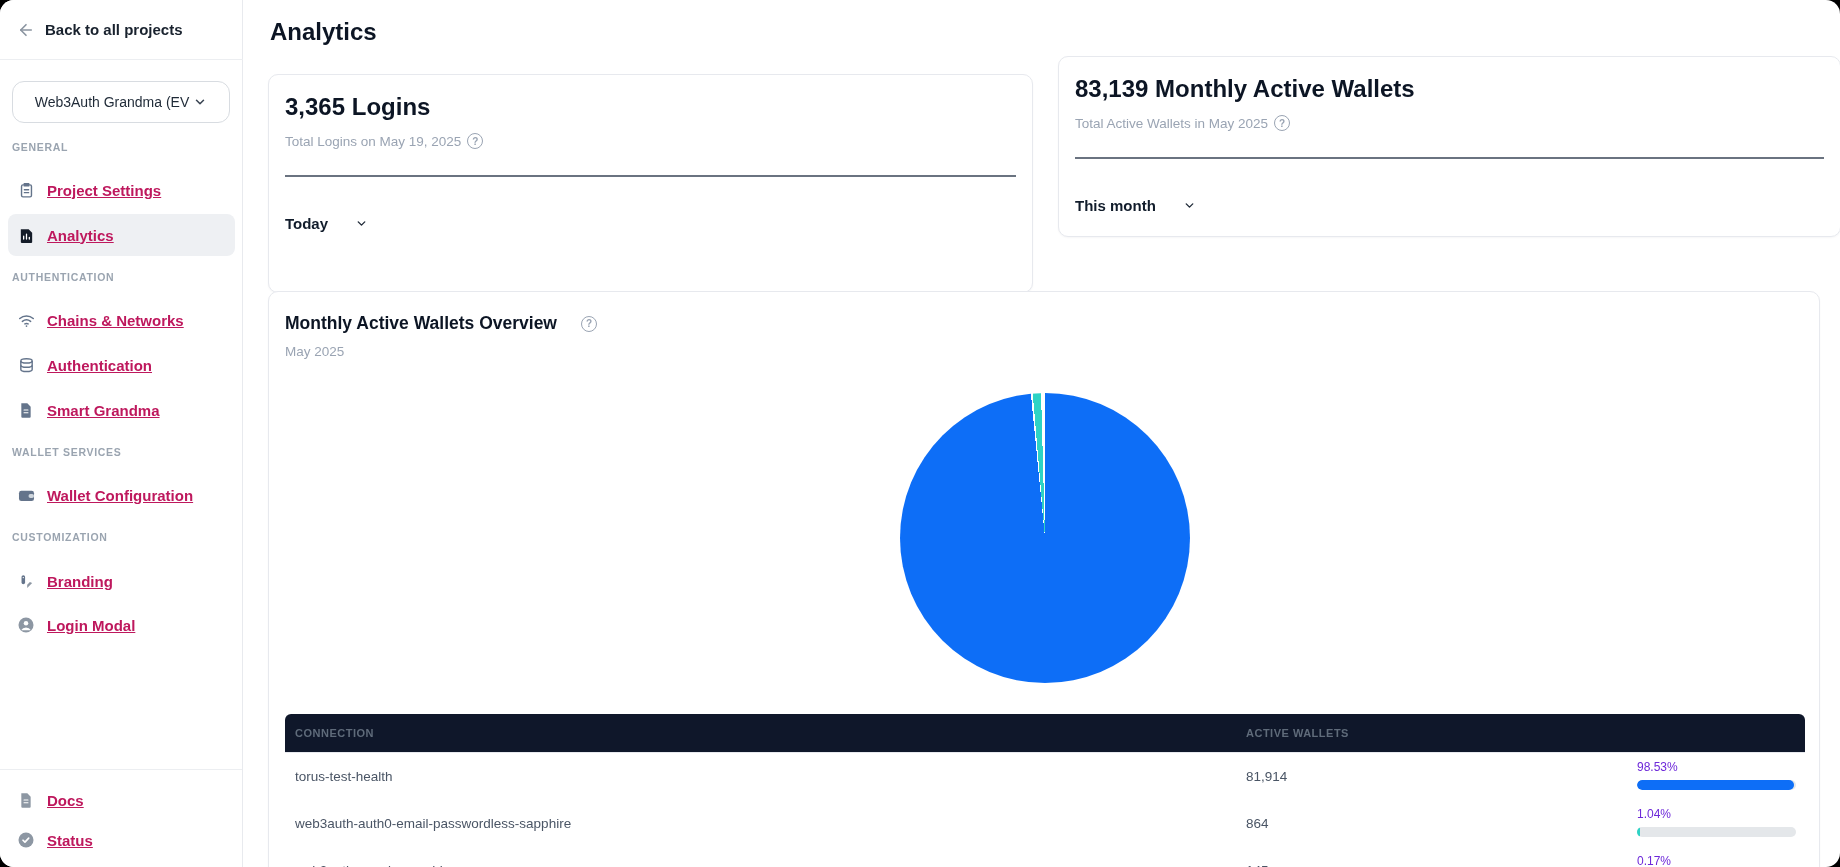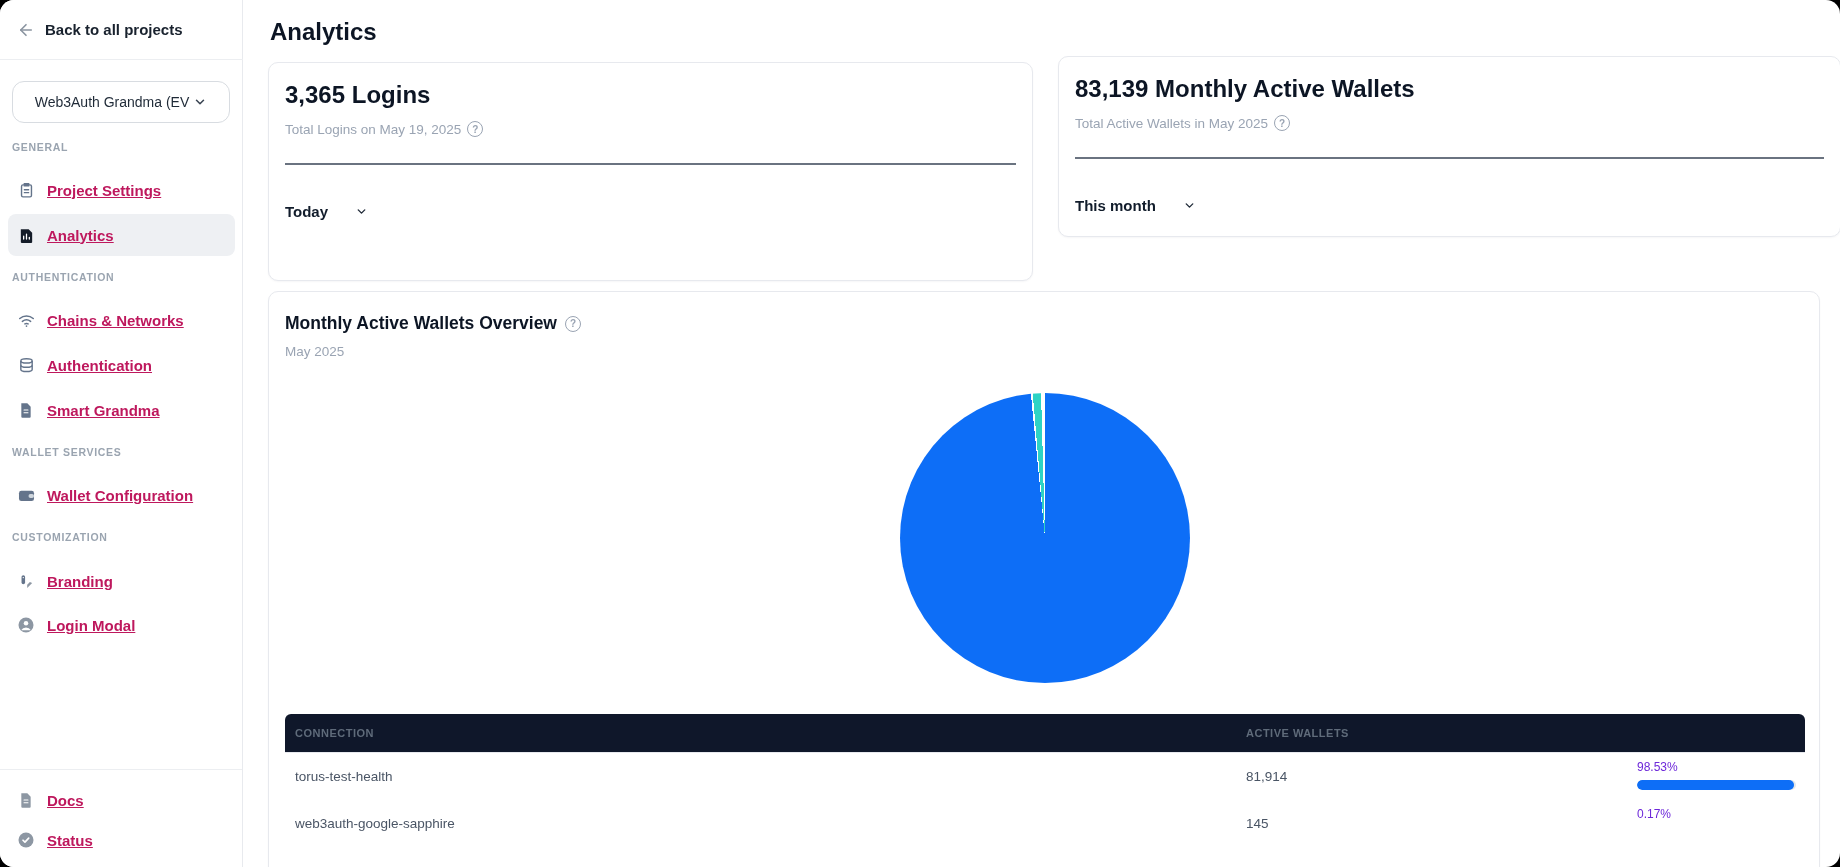--- a/index.html
+++ b/index.html
@@ -16,32 +16,32 @@
   .nav-item { position:absolute; left:8px; width:227px; height:42px; border-radius:8px; display:flex; align-items:center; gap:11px; padding-left:8px; cursor:pointer; }
   .nav-item.active { background:#eef0f3; }
   .nav-item .lbl { font-size:15px; font-weight:600; color:#be185d;text-decoration:underline; }
   .nav-item .ic { width:20px; height:20px; display:flex; align-items:center; justify-content:center; }
   .side-divider { position:absolute; left:0; top:769px; width:242px; height:1px; background:#eceef1; }
 
   
   .page-title { position:absolute; left:270px; top:18px; font-size:24px; font-weight:700; color:#0c1524; }
 
   .card { position:absolute; background:#fff; border:1px solid #e7e9ee; border-radius:10px; box-shadow:0 1px 2px rgba(16,24,40,.04); }
-  .card.stat1 { left:268px; top:62px; width:765px; height:219px;text-align:center; }
+  .card.stat1 { left:268px; top:74px; width:765px; height:219px;text-align:center; }
   .card.stat2 { left:1058px; top:56px; width:783px; height:181px;text-align:right; }
   .stat-title { position:absolute; left:16px; top:18px; font-size:24px; font-weight:700; color:#0c1524; }
   .stat-sub { position:absolute; left:16px; top:58px; font-size:13.5px; color:#9aa4b3; display:flex; align-items:center; gap:6px; }
   .stat-divider { position:absolute; left:16px; right:16px; top:100px; height:1.5px; background:#6a7380; }
   .range-btn { position:absolute; left:16px; top:131px; height:34px; display:flex; align-items:center; gap:27px; cursor:pointer; }
   .range-btn .lbl { font-size:15px; font-weight:600; color:#111c2b; }
 
   .help { width:16px; height:16px; border:1.4px solid #9aa4b3; border-radius:50%; color:#9aa4b3; font-size:10px; font-weight:700; display:inline-flex; align-items:center; justify-content:center; cursor:pointer; }
 
   .card.overview { left:268px; top:291px; width:1552px; height:640px; }
-  .ov-title { position:absolute; left:16px; top:21px; font-size:17.5px; font-weight:700; color:#0c1524; display:flex; align-items:center; gap:8px; }
+  .ov-title { position:absolute; left:16px; top:21px; font-size:17.5px; font-weight:700; color:#0c1524; display:flex; align-items:center; gap:24px; }
   .ov-sub { position:absolute; left:16px; top:52px; font-size:13.5px; color:#9aa4b3; }
   .pie { position:absolute; left:631px; top:101px; width:290px; height:290px; border-radius:50%; }
 
   .tbl { position:absolute; left:16px; top:422px; width:1520px; }
   .tbl-head { position:relative; height:39px; background:#0f172a; border-bottom:1px solid #e7e9ee; border-radius:6px 6px 0 0; }
   .th { position:absolute; top:0; line-height:39px; font-size:11px; font-weight:700; letter-spacing:.5px; color:#5f6b7a; }
   .th.c1 { left:10px; } .th.c2 { left:961px; }
   .tr { position:relative; height:47px; }
   .td { position:absolute; top:0; line-height:47px; font-size:13.5px; color:#4a5565; }
   .td.c1 { left:10px; } .td.c2 { left:961px; }
@@ -244,20 +244,30 @@
         <span class="td c1">torus-test-health</span>
         <span class="td c2">81,914</span>
         <span class="pct">
           <span class="plabel">98.53%</span>
           <span class="track">
               <span class="fill" style="width: 98.53%; background: rgb(13, 110, 247);"></span>
             </span>
         </span>
       </div>
 
+      <div class="tr">
+        <span class="td c1">web3auth-auth0-email-passwordless-sapphire</span>
+        <span class="td c2">864</span>
+        <span class="pct">
+          <span class="plabel">1.04%</span>
+          <span class="track">
+              <span class="fill" style="width: 1.04%; background: rgb(46, 211, 197);"></span>
+            </span>
+        </span>
+      </div>
 
       <div class="tr">
         <span class="td c1">web3auth-google-sapphire</span>
         <span class="td c2">145</span>
         <span class="pct">
           <span class="plabel">0.17%</span>
 
         </span>
       </div>
     </div>

